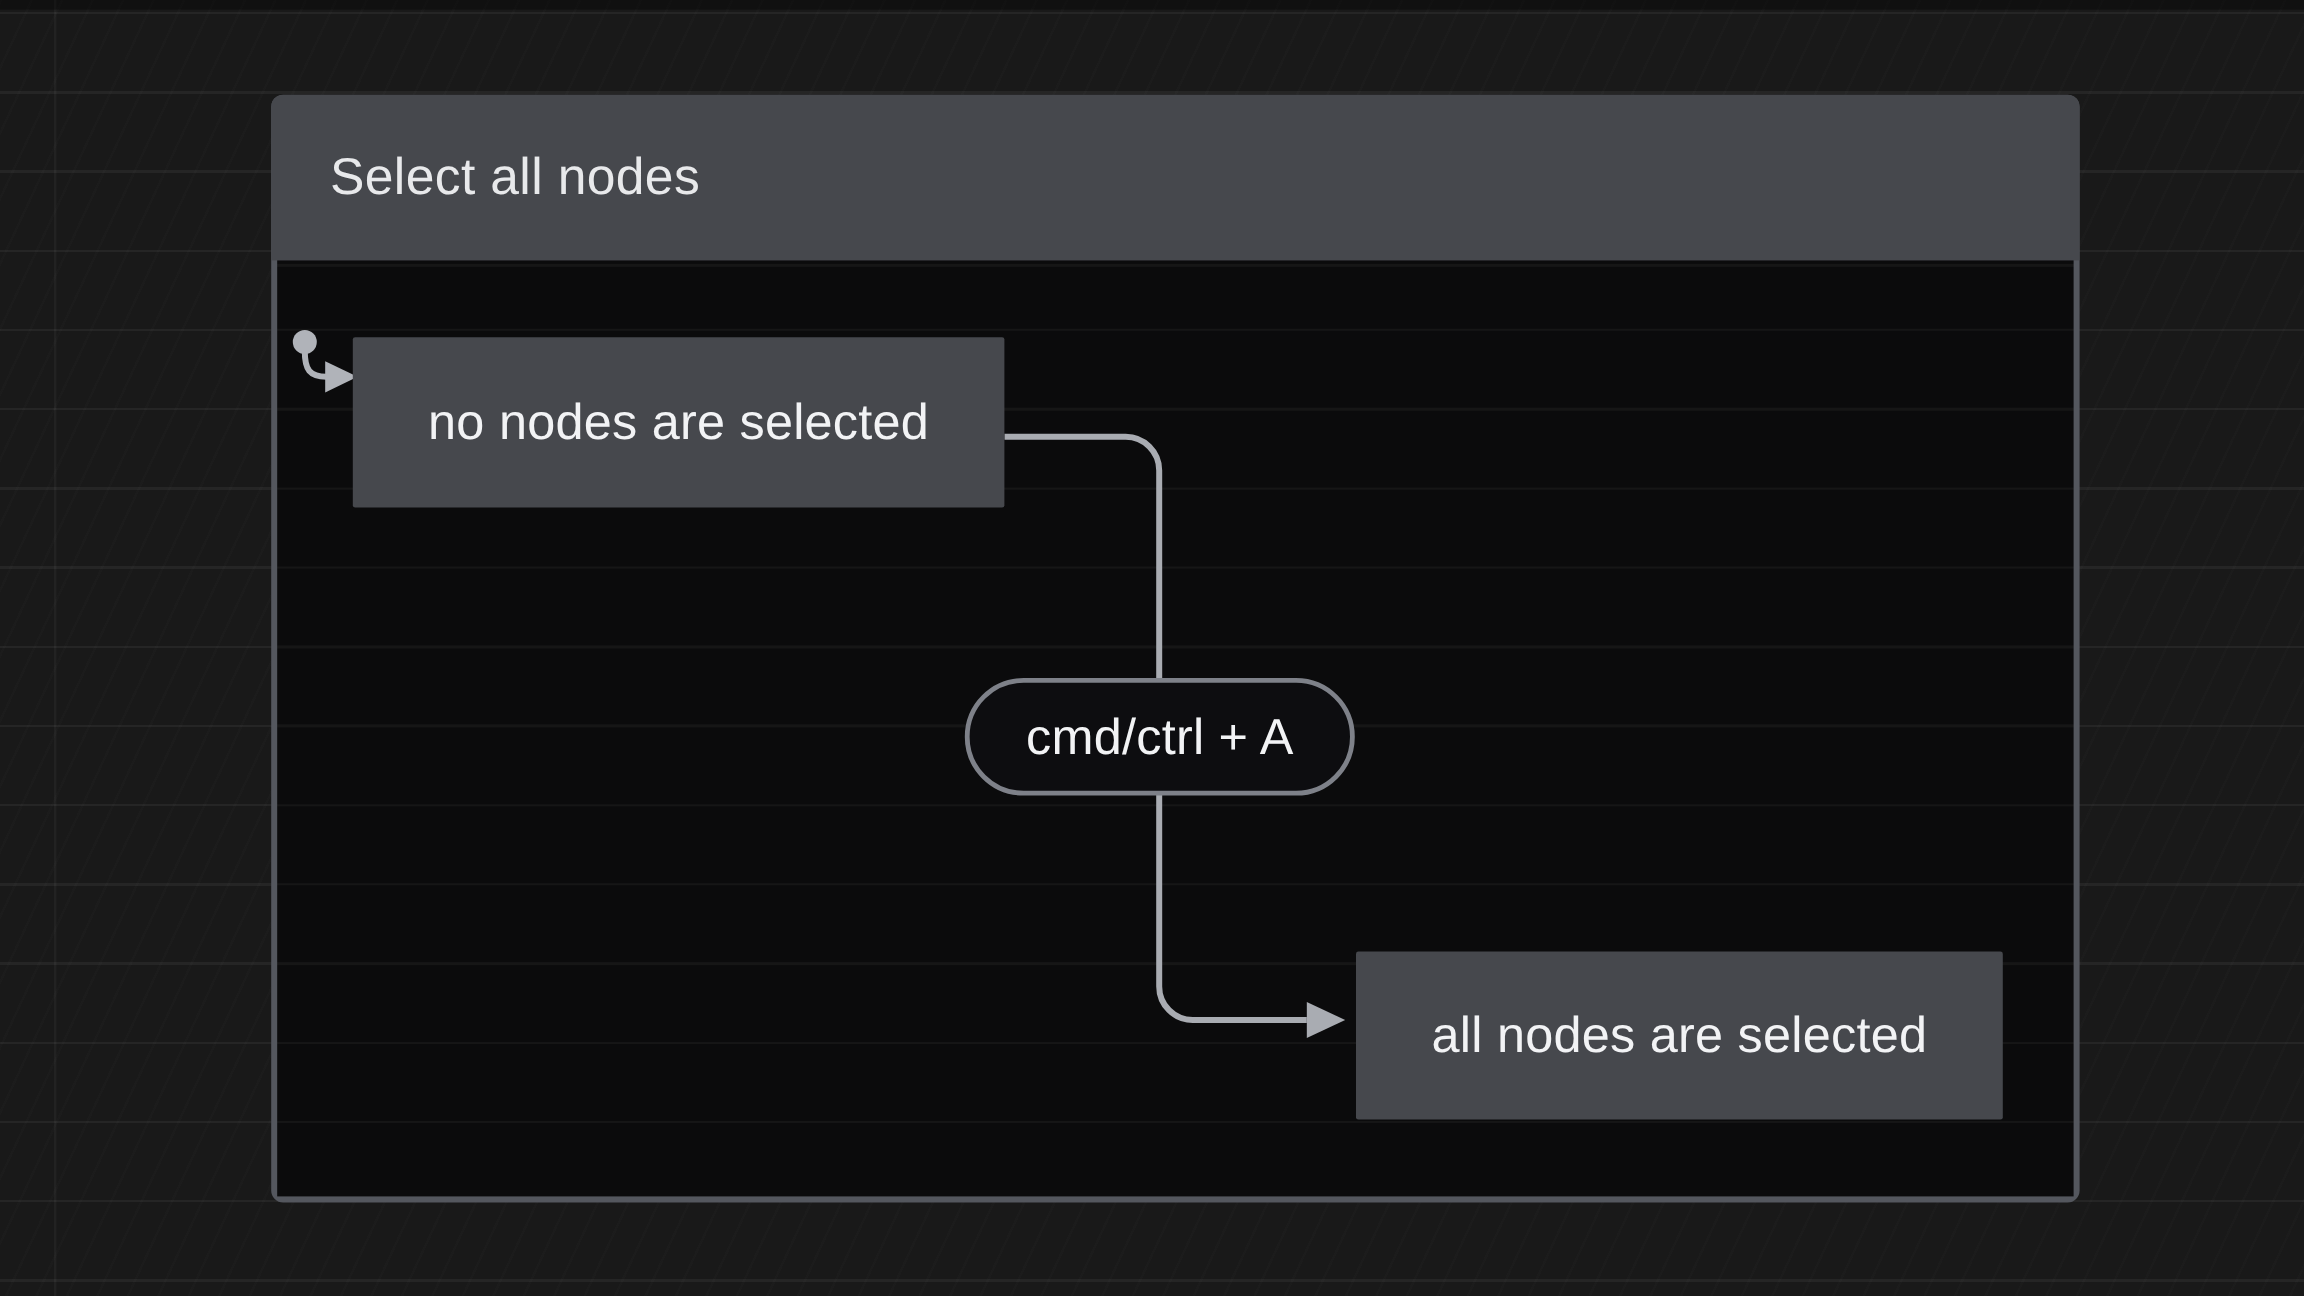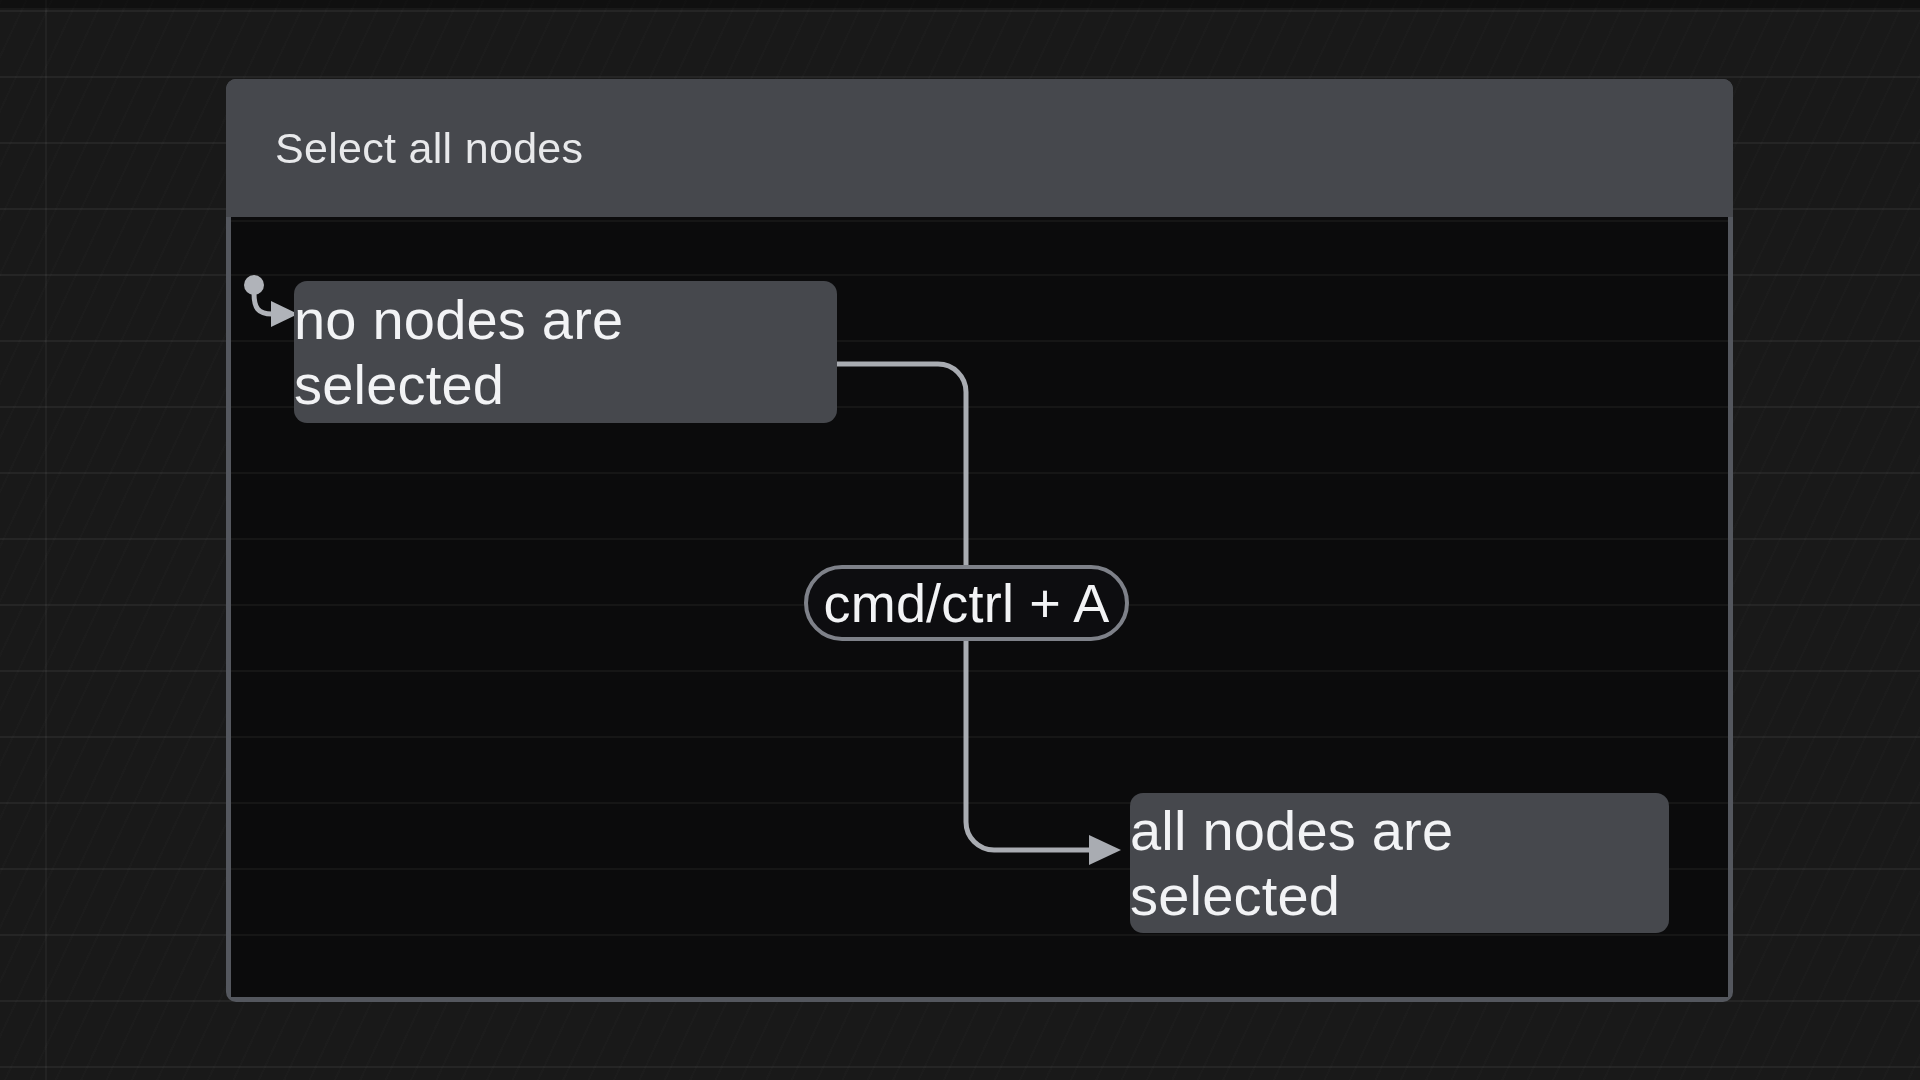--- a/index.html
+++ b/index.html
@@ -74,36 +74,36 @@
     fill:none;stroke:var(--connector);stroke-width:5px;
   }
   .arrowhead{fill:var(--connector);}
   .pointer-icon-circle{fill:var(--icon-color);}
   .pointer-icon-tail{fill:none;stroke:var(--icon-color);stroke-width:5px;}
   .pointer-icon-tri{fill:var(--icon-color);}
 
   .node{
     position:absolute;
     background:var(--node-fill);
-    border-radius:13px;
+    border-radius:2px;
     color:var(--node-text);
-    font-size:56px;
+    font-size:42px;
     display:flex;align-items:center;justify-content:center;
     letter-spacing:0.2px;
   }
   .node-start{left:63px;top:64px;width:543px;height:142px;}
   .node-end{left:899px;top:576px;width:539px;height:140px;}
 
   .shortcut-pill{
-    position:absolute;left:573px;top:348px;width:325px;height:76px;
+    position:absolute;left:573px;top:348px;width:325px;height:98px;
     background:var(--pill-fill);
     border:4px solid var(--pill-border);
     border-radius:60px;
     color:var(--node-text);
-    font-size:54px;
+    font-size:42px;
     display:flex;align-items:center;justify-content:center;
     letter-spacing:0.2px;
   }
 </style>
 </head>
 <body>
 
 <div class="bg">
   <div class="bg-vline"></div>
   <div class="bg-topband"></div>

